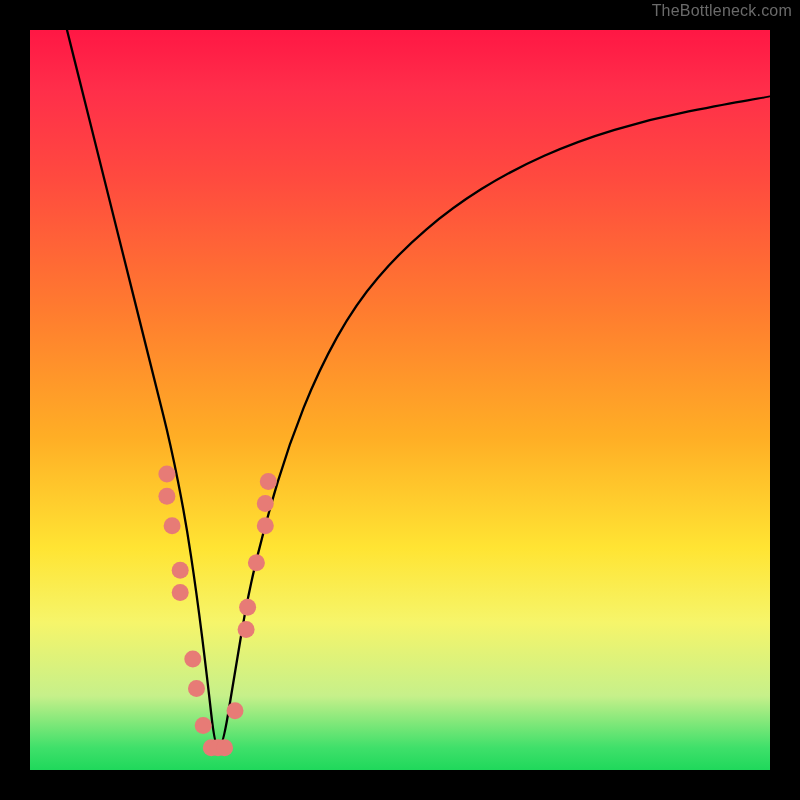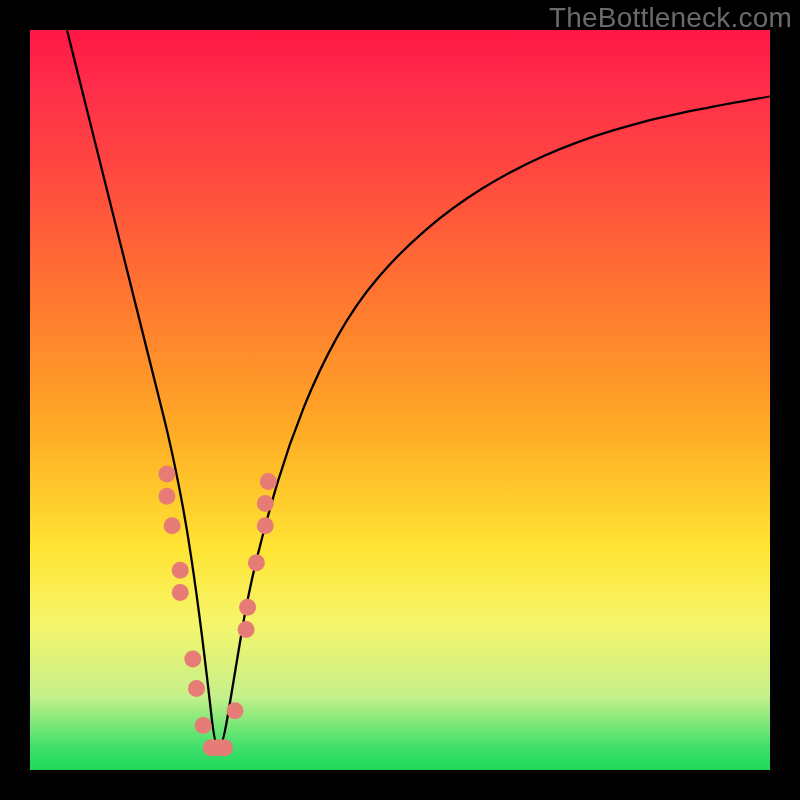--- a/index.html
+++ b/index.html
@@ -38,21 +38,21 @@
       #c6f08a 90%,
       #3fe06a 97%,
       #1fd85b 100%
     );
   }
   .watermark {
     position: absolute;
     top: 2px;
     right: 8px;
     color: #6a6a6a;
-    font-size: 28px;
+    font-size: 16px;
     font-weight: 500;
     letter-spacing: 0.2px;
     user-select: none;
   }
   svg.overlay {
     position: absolute;
     left: 0;
     top: 0;
     width: 800px;
     height: 800px;

